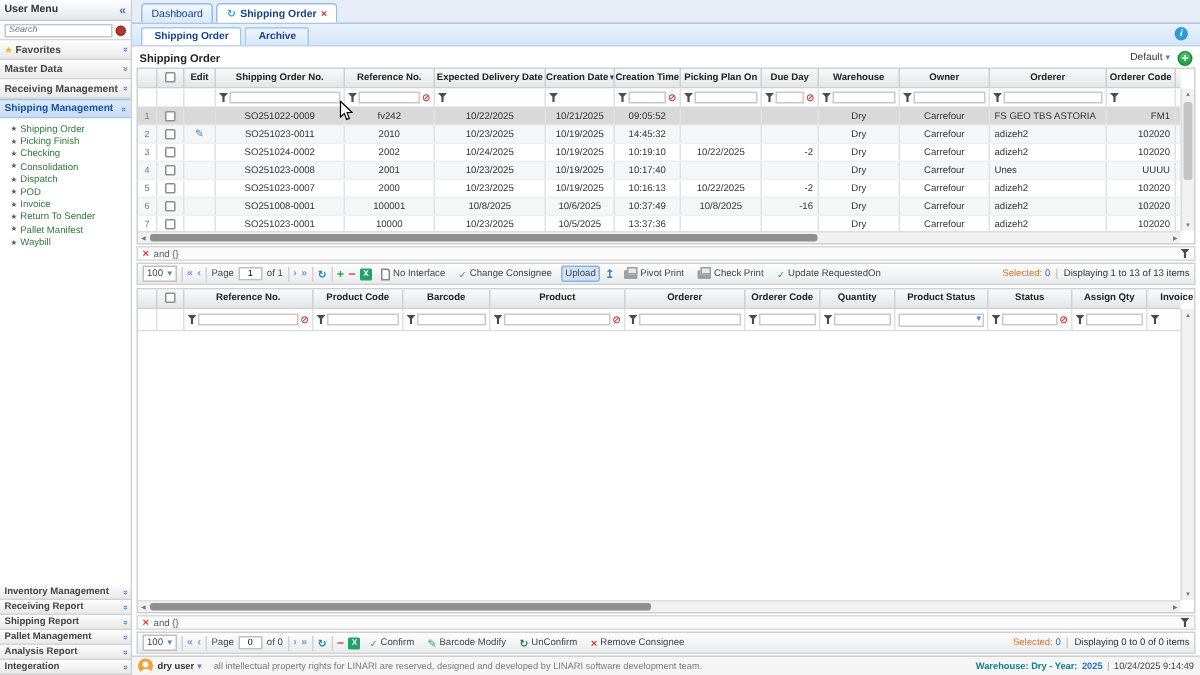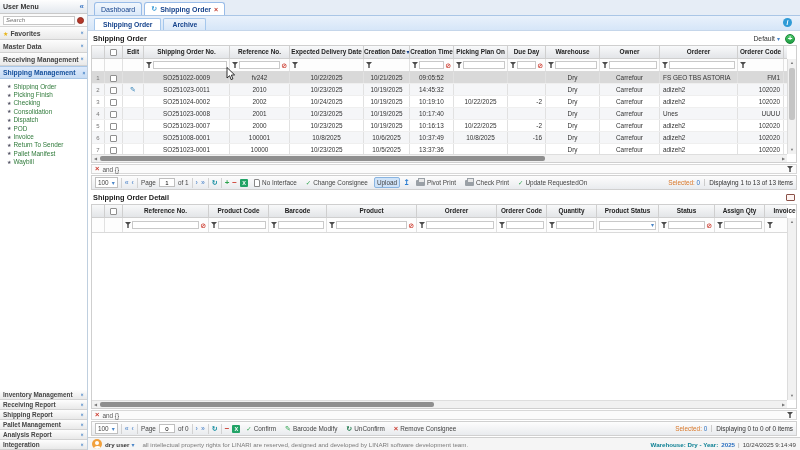--- a/index.html
+++ b/index.html
@@ -498,24 +498,20 @@
         <span class="tb-btn">
             <span class="chk">✓</span>
             <span>Update RequestedOn</span>
           </span>
         <span class="tb-right">
           <span><span class="sel-lbl">Selected:</span> <span class="sel-val">0</span></span>
           <span class="disp">Displaying 1 to 13 of 13 items</span>
         </span>
       </div>
 
-      <div class="dtitle">
-        <span class="sec-title">Shipping Order Detail</span>
-        <span class="monitor"></span>
-      </div>
 
       <div class="grid detail-grid">
         <div class="row g-head">
           <span class="c d-num"></span>
           <span class="c d-cb"><span class="cb"></span></span>
           <span class="c d-ref">Reference No.</span>
           <span class="c d-pc">Product Code</span>
           <span class="c d-bc">Barcode</span>
           <span class="c d-pr">Product</span>
           <span class="c d-or">Orderer</span>

